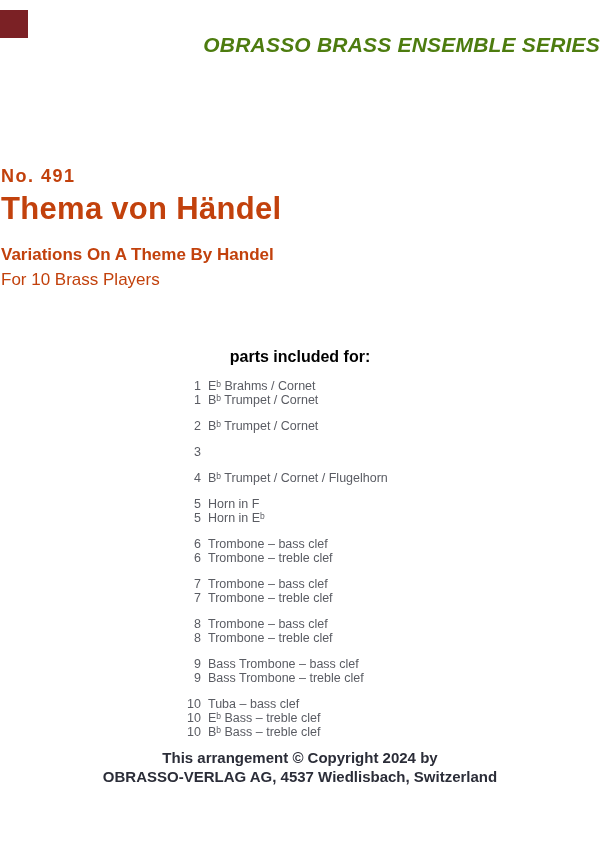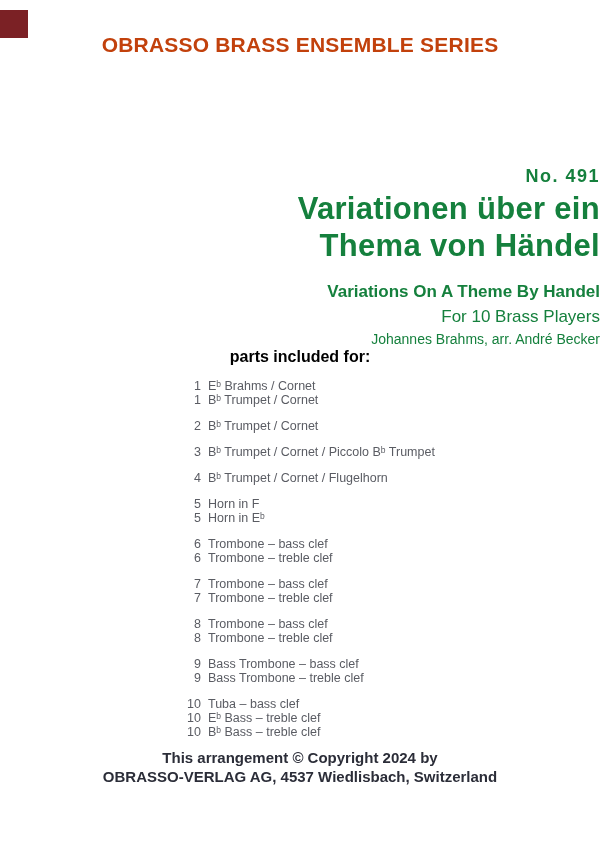--- a/index.html
+++ b/index.html
@@ -11,29 +11,30 @@
     position: relative;
     overflow: hidden;
   }
   .corner-square {
     position: absolute; left: 0; top: 10px;
     width: 28px; height: 28px;
     background: #7b2125;
   }
   .series-header {
     position: absolute; top: 33px; left: 0; right: 0;
-    text-align: center;
+    text-align: right;
     font-size: 21px; font-weight: bold;
     letter-spacing: 0.2px;
-    color: #c2410c;
+    color: #4d7c0f;
+    font-style: italic;
   }
   .title-block {
     position: absolute; top: 166px; left: 1px; right: 0;
-    text-align: right;
-    color: #15803d;
+    text-align: left;
+    color: #c2410c;
   }
   .catalog-no {
     font-size: 18px; font-weight: bold;
     letter-spacing: 1.5px;
     margin-bottom: 3px;
   }
   .title-de {
     font-size: 31px; font-weight: bold;
     line-height: 37px;
     letter-spacing: 0.3px;
@@ -77,25 +78,23 @@
 <body style="color: rgb(43, 45, 56);">
 
 <main>
 
   <div class="corner-square" style="background: rgb(123, 33, 37);"></div>
 
   <header class="series-header">OBRASSO BRASS ENSEMBLE SERIES</header>
 
   <section class="title-block">
     <div class="catalog-no">No. 491</div>
-    <div class="title-de">Variationen über ein</div>
     <div class="title-de">Thema von Händel</div>
     <div class="subtitle-en">Variations On A Theme By Handel</div>
     <div class="scoring">For 10 Brass Players</div>
-    <div class="composer">Johannes Brahms, arr. André Becker</div>
   </section>
 
   <div class="parts-heading">parts included for:</div>
 
   <section class="parts-list" style="color: rgb(90, 92, 99);">
       <div class="part-group">
         <div class="part-row">
           <span class="part-num">1</span>
           <span class="part-name">Eᵇ Brahms / Cornet</span>
         </div>
@@ -106,21 +105,20 @@
       </div>
       <div class="part-group">
         <div class="part-row">
           <span class="part-num">2</span>
           <span class="part-name">Bᵇ Trumpet / Cornet</span>
         </div>
       </div>
       <div class="part-group">
         <div class="part-row">
           <span class="part-num">3</span>
-          <span class="part-name">Bᵇ Trumpet / Cornet / Piccolo Bᵇ Trumpet</span>
         </div>
       </div>
       <div class="part-group">
         <div class="part-row">
           <span class="part-num">4</span>
           <span class="part-name">Bᵇ Trumpet / Cornet / Flugelhorn</span>
         </div>
       </div>
       <div class="part-group">
         <div class="part-row">

